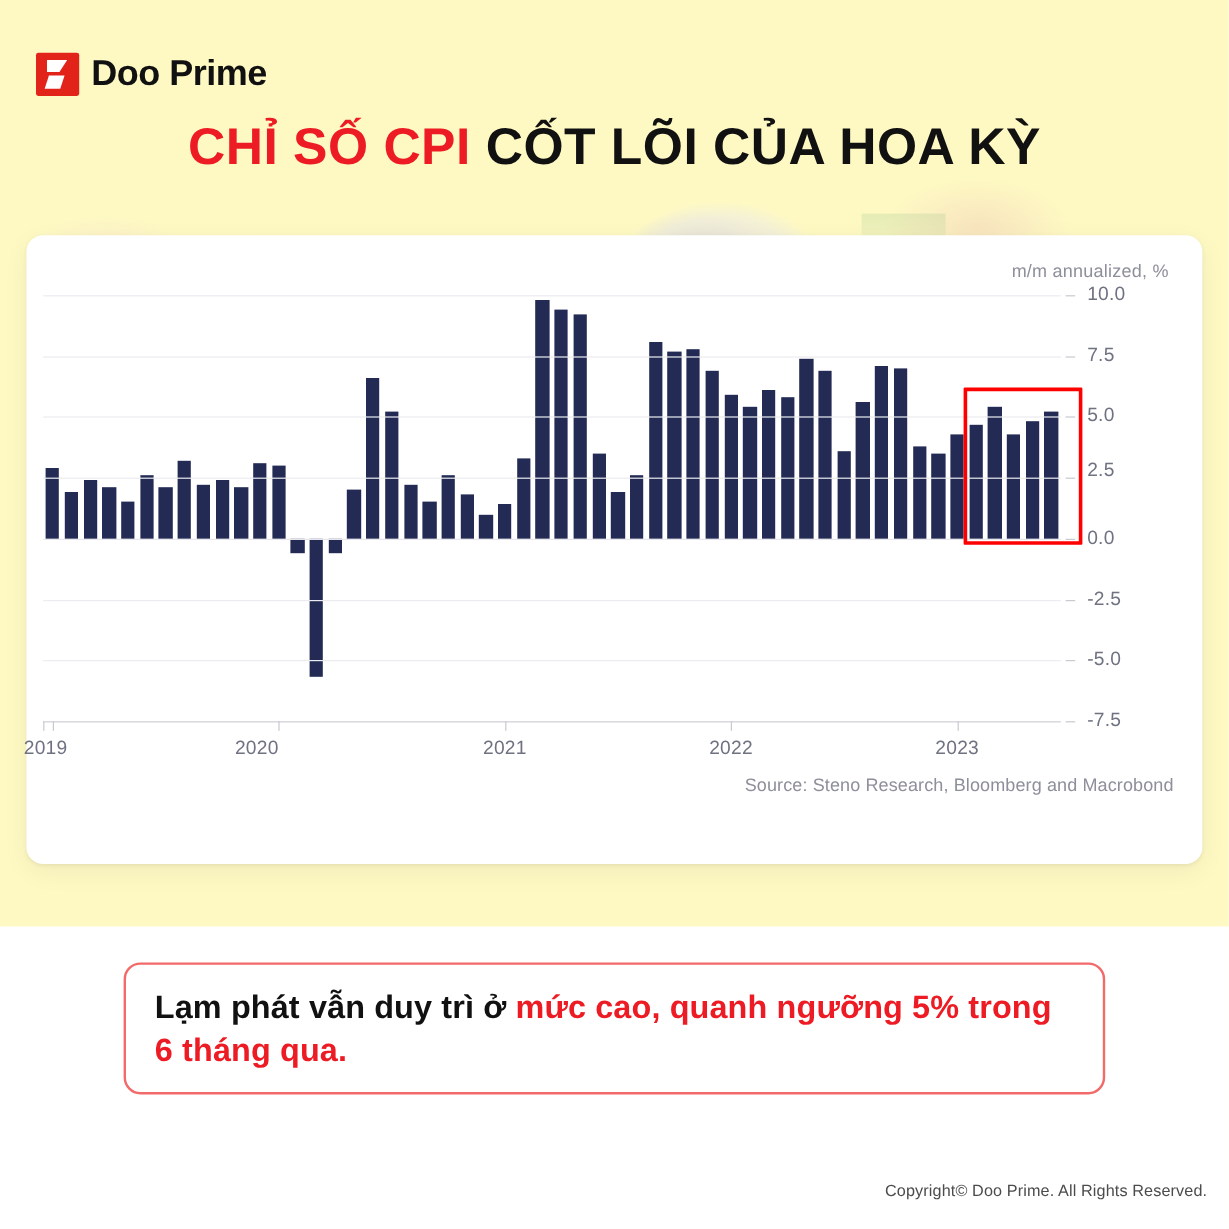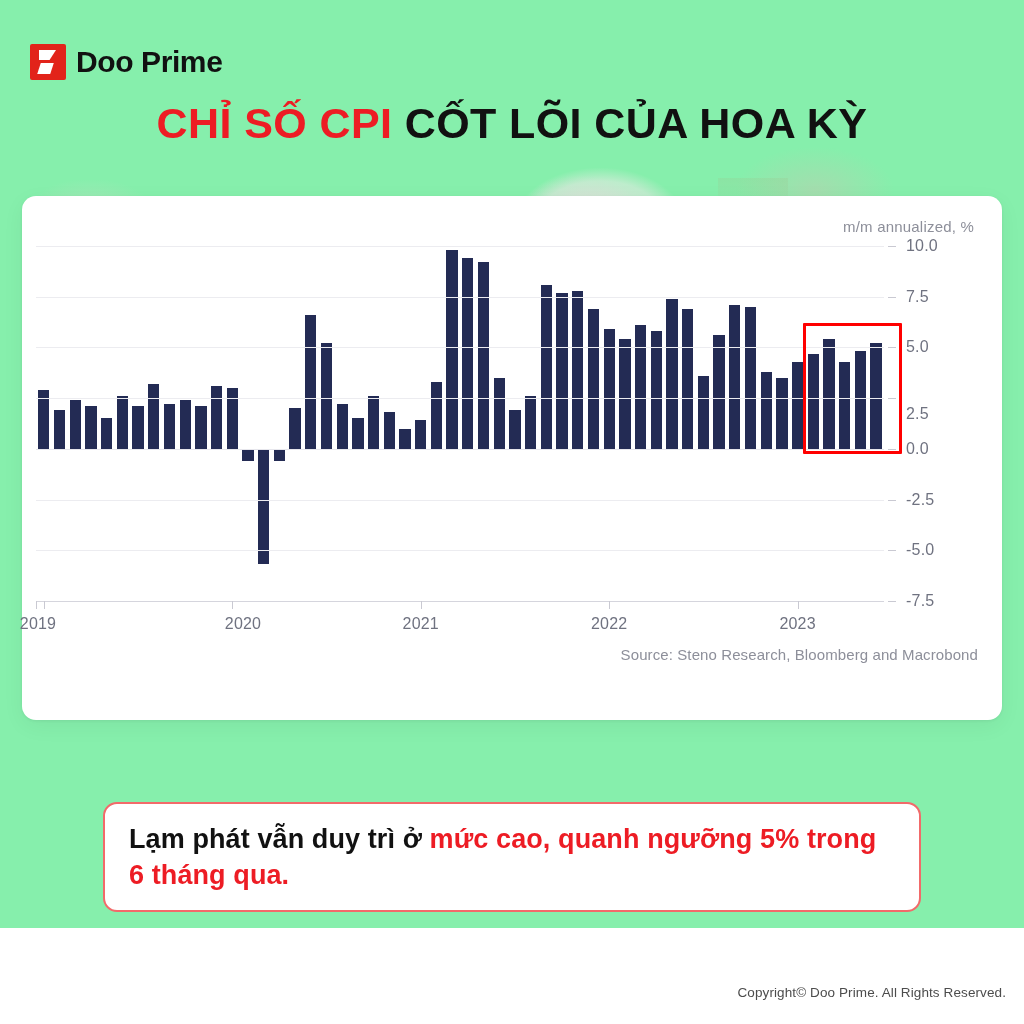--- a/index.html
+++ b/index.html
@@ -2,21 +2,21 @@
 <html><head>
 <meta charset="utf-8">
 <style>
   * { box-sizing: border-box; margin: 0; padding: 0; }
   html, body {
     width: 1024px; height: 1024px;
     background: #ffffff;
     font-family: "Liberation Sans", sans-serif;
     overflow: hidden;
   }
-  #root { position: relative; width: 1024px; height: 928px; background: #86efac; }
+  #root { position: relative; width: 1024px; height: 772px; background: #fef9c3; }
 
   
   .watermark {
     position: absolute; left: 430px; top: 120px;
     width: 340px; height: 140px;
     background:
       radial-gradient(ellipse 120px 80px at 50% 75%, rgba(225,222,218,.95) 0%, rgba(236,234,231,.55) 55%, rgba(255,255,255,0) 72%),
       radial-gradient(ellipse 80px 45px at 44% 62%, rgba(210,206,201,.55) 0%, rgba(255,255,255,0) 70%);
     pointer-events: none;
   }
@@ -221,33 +221,33 @@
           <div style="position: absolute; width: 8px; height: 1px; background: rgb(201, 201, 210); top: 303.571px; left: 866px;"></div>
           <div class="gridline" style="top: 354.286px; left: 14px; width: 848px; position: absolute;"></div>
           <div style="position: absolute; width: 8px; height: 1px; background: rgb(201, 201, 210); top: 354.286px; left: 866px;"></div>
           <div class="gridline" style="top: 405px; left: 14px; width: 848px; position: absolute;"></div>
           <div style="position: absolute; width: 8px; height: 1px; background: rgb(201, 201, 210); top: 405px; left: 866px;"></div>
         </div>
       <div id="yticklayer">
           <div class="ytick-label" style="top: 50px;">10.0</div>
           <div class="ytick-label" style="top: 100.714px;">7.5</div>
           <div class="ytick-label" style="top: 151.429px;">5.0</div>
-          <div class="ytick-label" style="top: 218px;">2.5</div>
+          <div class="ytick-label" style="top: 197px;">2.5</div>
           <div class="ytick-label" style="top: 252.857px;">0.0</div>
           <div class="ytick-label" style="top: 303.571px;">-2.5</div>
           <div class="ytick-label" style="top: 354.286px;">-5.0</div>
           <div class="ytick-label" style="top: 405px;">-7.5</div>
         </div>
 
       <div class="xaxis"></div>
       <div id="xticklayer">
           <div class="xtick" style="left: 21.8519px; top: 405px; position: absolute;"></div>
           <div class="xlabel" style="left: 16px; top: 419px;">2019</div>
           <div class="xtick" style="left: 210.296px; top: 405px; position: absolute;"></div>
-          <div class="xlabel" style="left: 221px; top: 419px;">2020</div>
+          <div class="xlabel" style="left: 192px; top: 419px;">2020</div>
           <div class="xtick" style="left: 398.741px; top: 405px; position: absolute;"></div>
           <div class="xlabel" style="left: 398.741px; top: 419px;">2021</div>
           <div class="xtick" style="left: 587.185px; top: 405px; position: absolute;"></div>
           <div class="xlabel" style="left: 587.185px; top: 419px;">2022</div>
           <div class="xtick" style="left: 775.63px; top: 405px; position: absolute;"></div>
           <div class="xlabel" style="left: 775.63px; top: 419px;">2023</div>
           <div class="xtick" style="position: absolute; left: 14px; top: 405px;"></div>
         </div>
 
       <div class="source">Source: Steno Research, Bloomberg and Macrobond</div>

